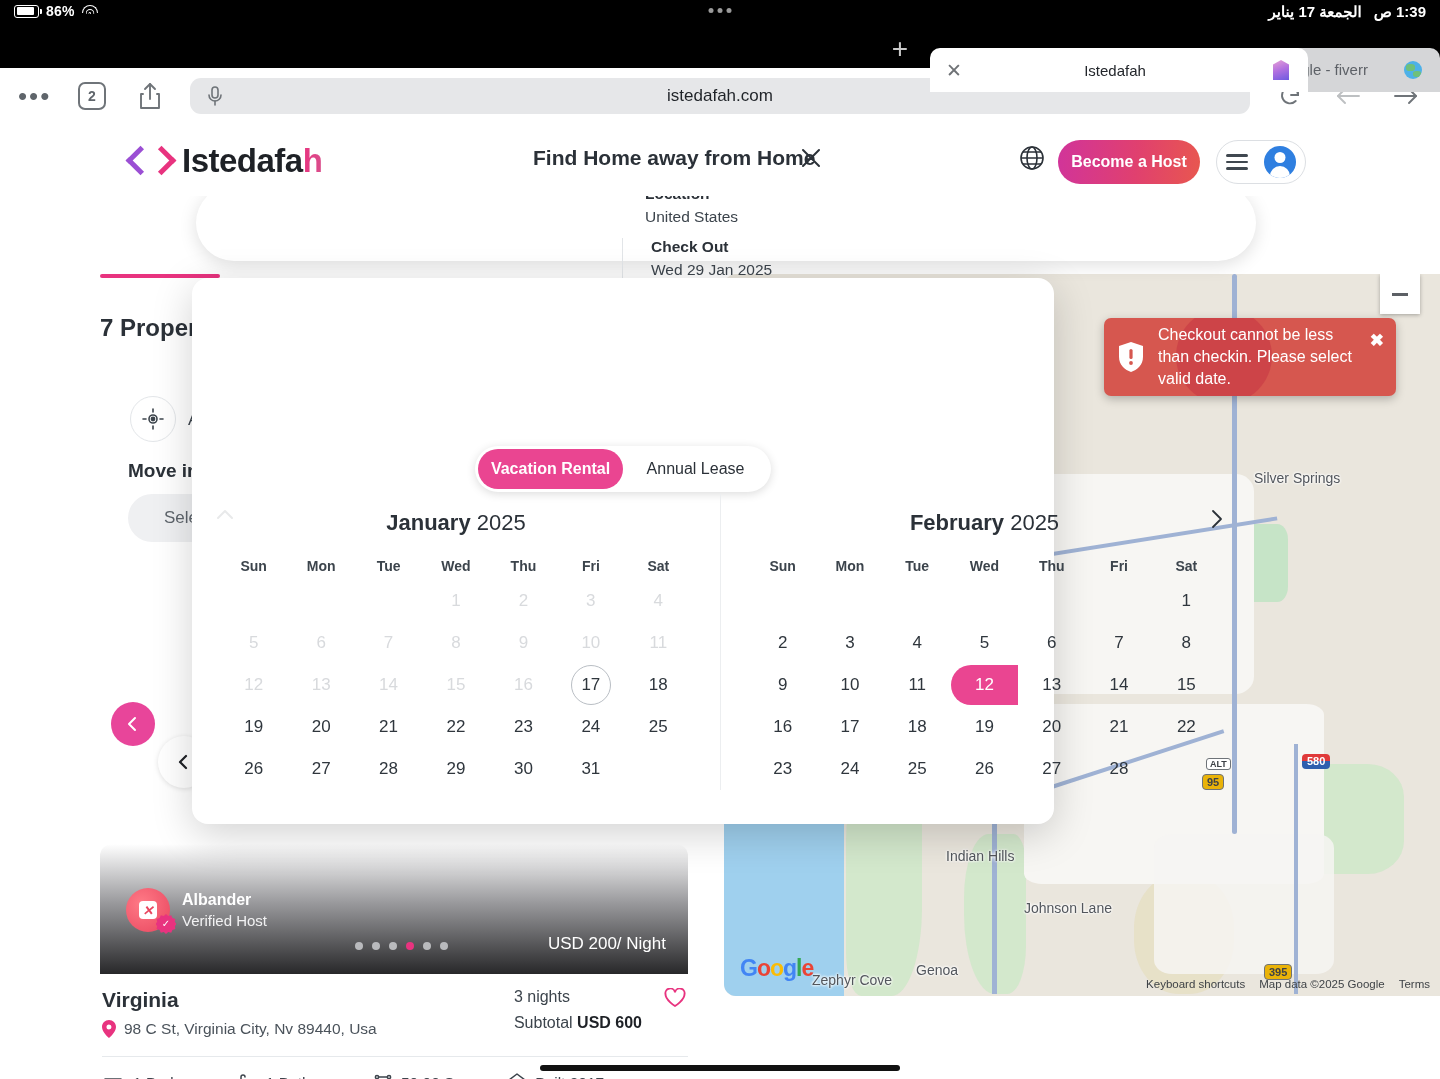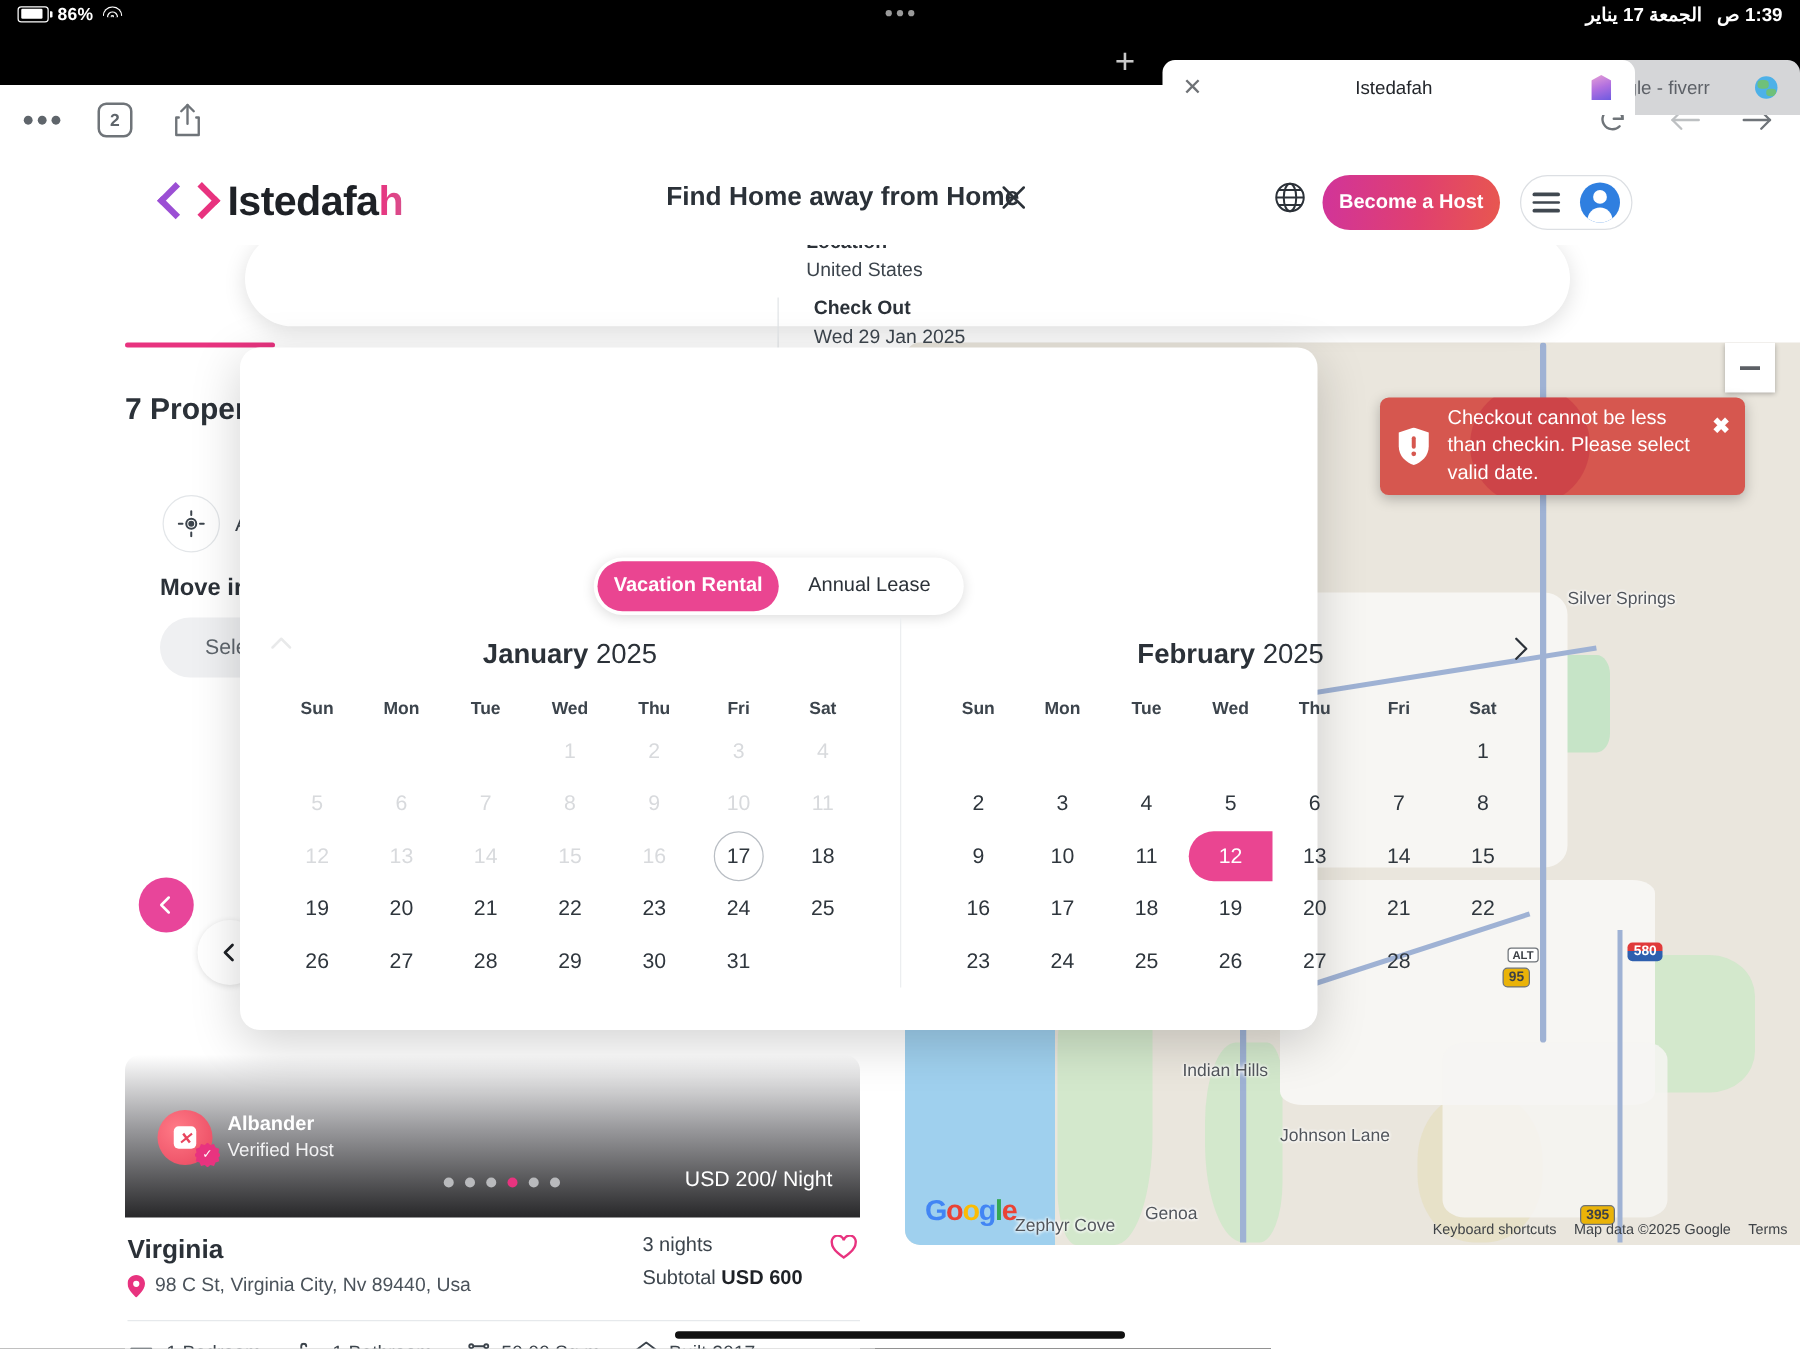--- a/index.html
+++ b/index.html
@@ -285,20 +285,30 @@
     <div class="tb-more">•••</div>
     <div class="tb-tabs">2</div>
     <div class="tb-share tb-icon">
       <svg width="24" height="28" viewBox="0 0 24 28" fill="none" stroke="#6f7479" stroke-width="1.9" stroke-linecap="round" stroke-linejoin="round">
         <path d="M12 2v15"></path>
           <path d="M7 7l5-5 5 5"></path>
           <path d="M5 12H3v14h18V12h-2"></path>
       </svg>
     </div>
 
+    <div class="urlbar">
+      <span class="mic tb-icon">
+        <svg width="18" height="22" viewBox="0 0 18 22" fill="none" stroke="#6f7479" stroke-width="1.6" stroke-linecap="round">
+          <rect x="6" y="2" width="6" height="11" rx="3"></rect>
+            <path d="M3 10a6 6 0 0 0 12 0"></path>
+            <path d="M9 16v4"></path>
+        </svg>
+      </span>
+      <span class="url-text">istedafah.com</span>
+    </div>
 
     <div class="tb-reload tb-icon">
       <svg width="24" height="24" viewBox="0 0 24 24" fill="none" stroke="#6f7479" stroke-width="1.9" stroke-linecap="round">
         <path d="M20 11a8 8 0 1 0-2.3 6"></path>
           <path d="M20 4v7h-7"></path>
       </svg>
     </div>
     <div class="tb-back tb-icon">
       <svg width="26" height="24" viewBox="0 0 26 24" fill="none" stroke="#6f7479" stroke-width="1.9" stroke-linecap="round" stroke-linejoin="round">
         <path d="M24 12H3"></path>

